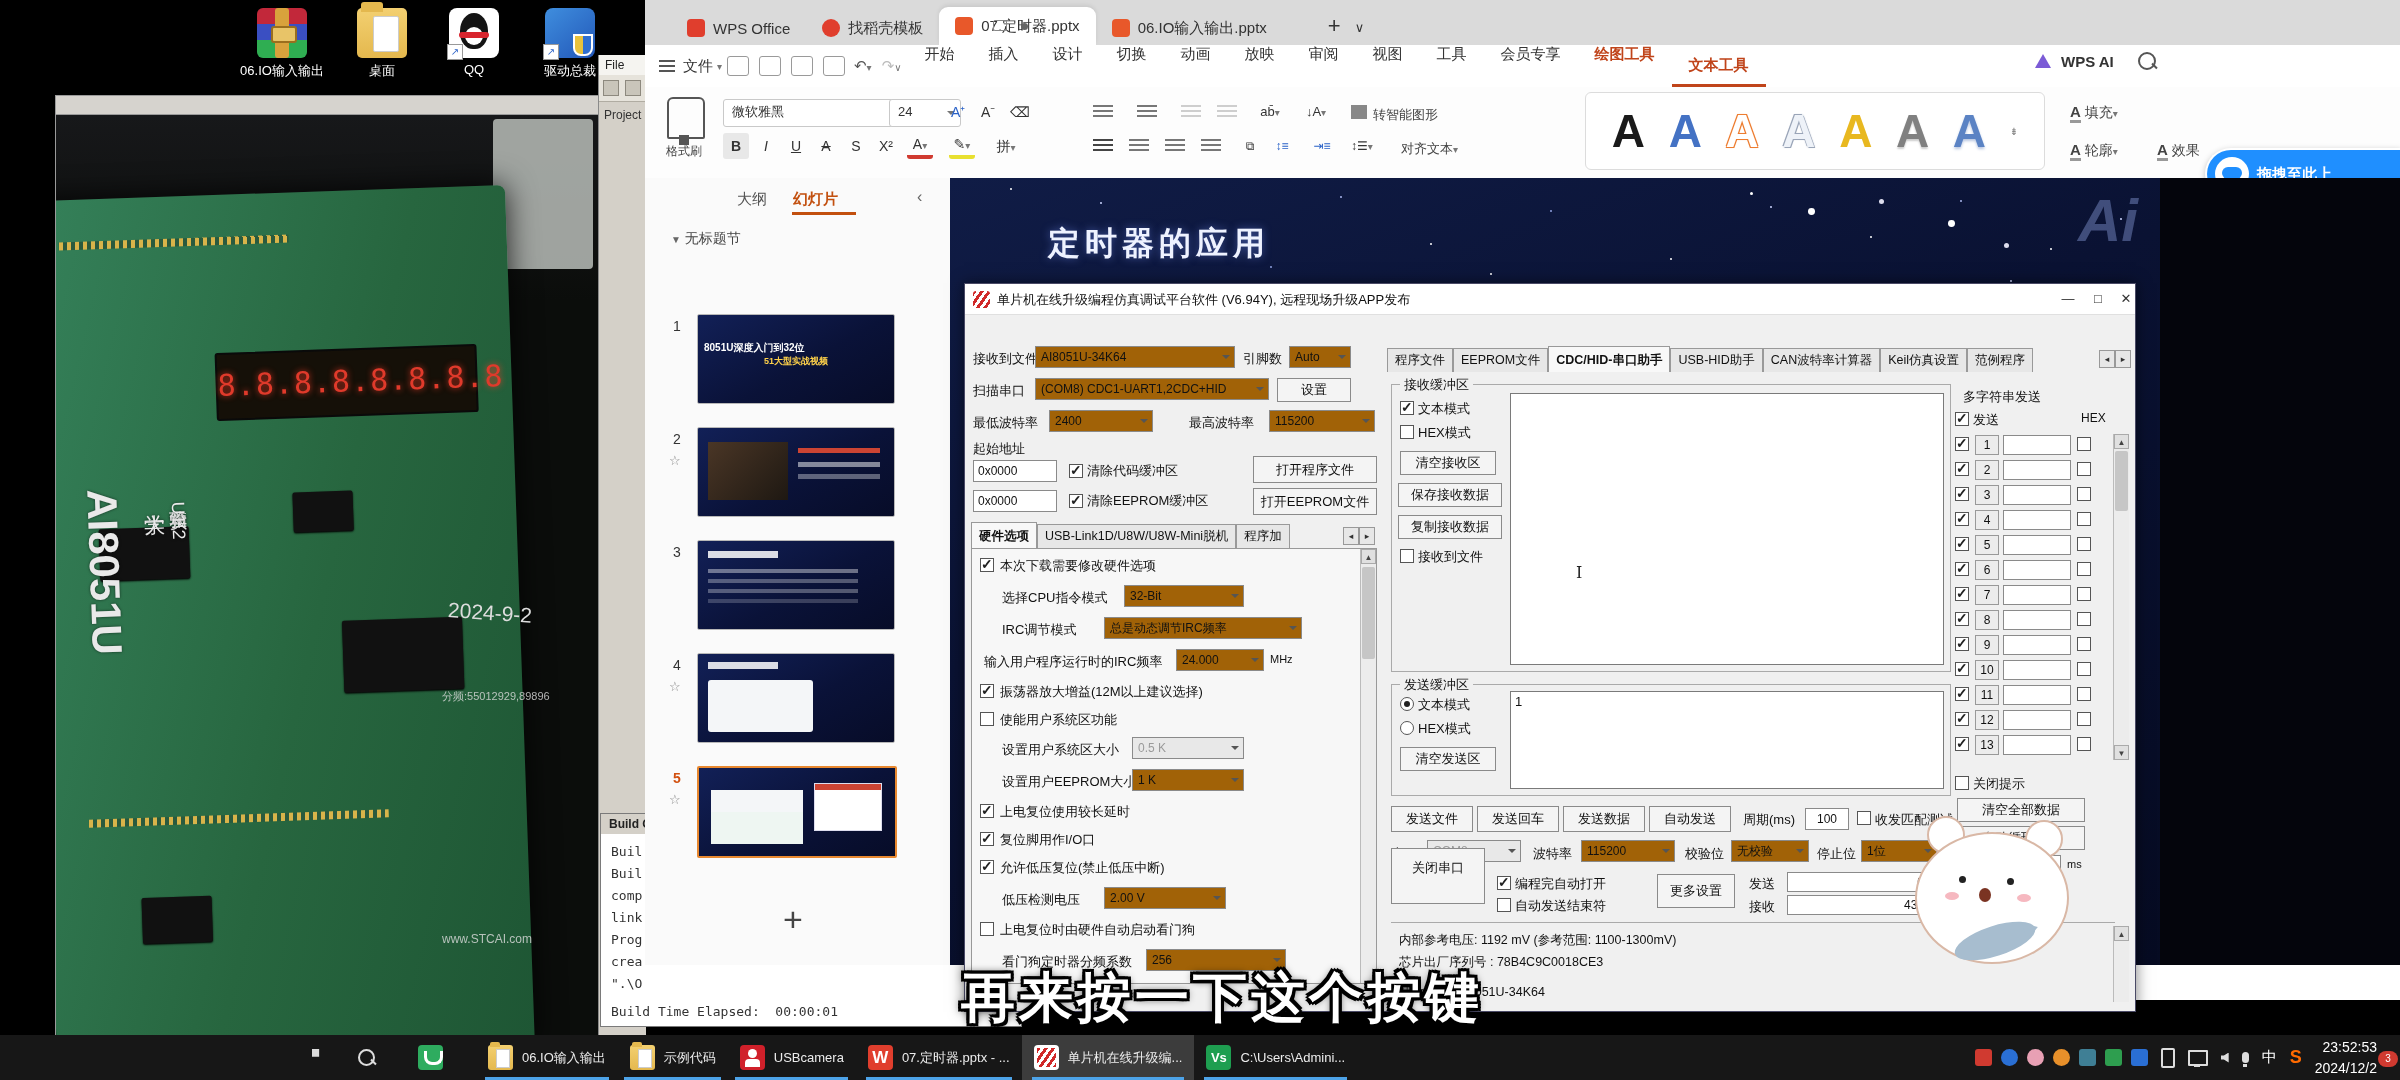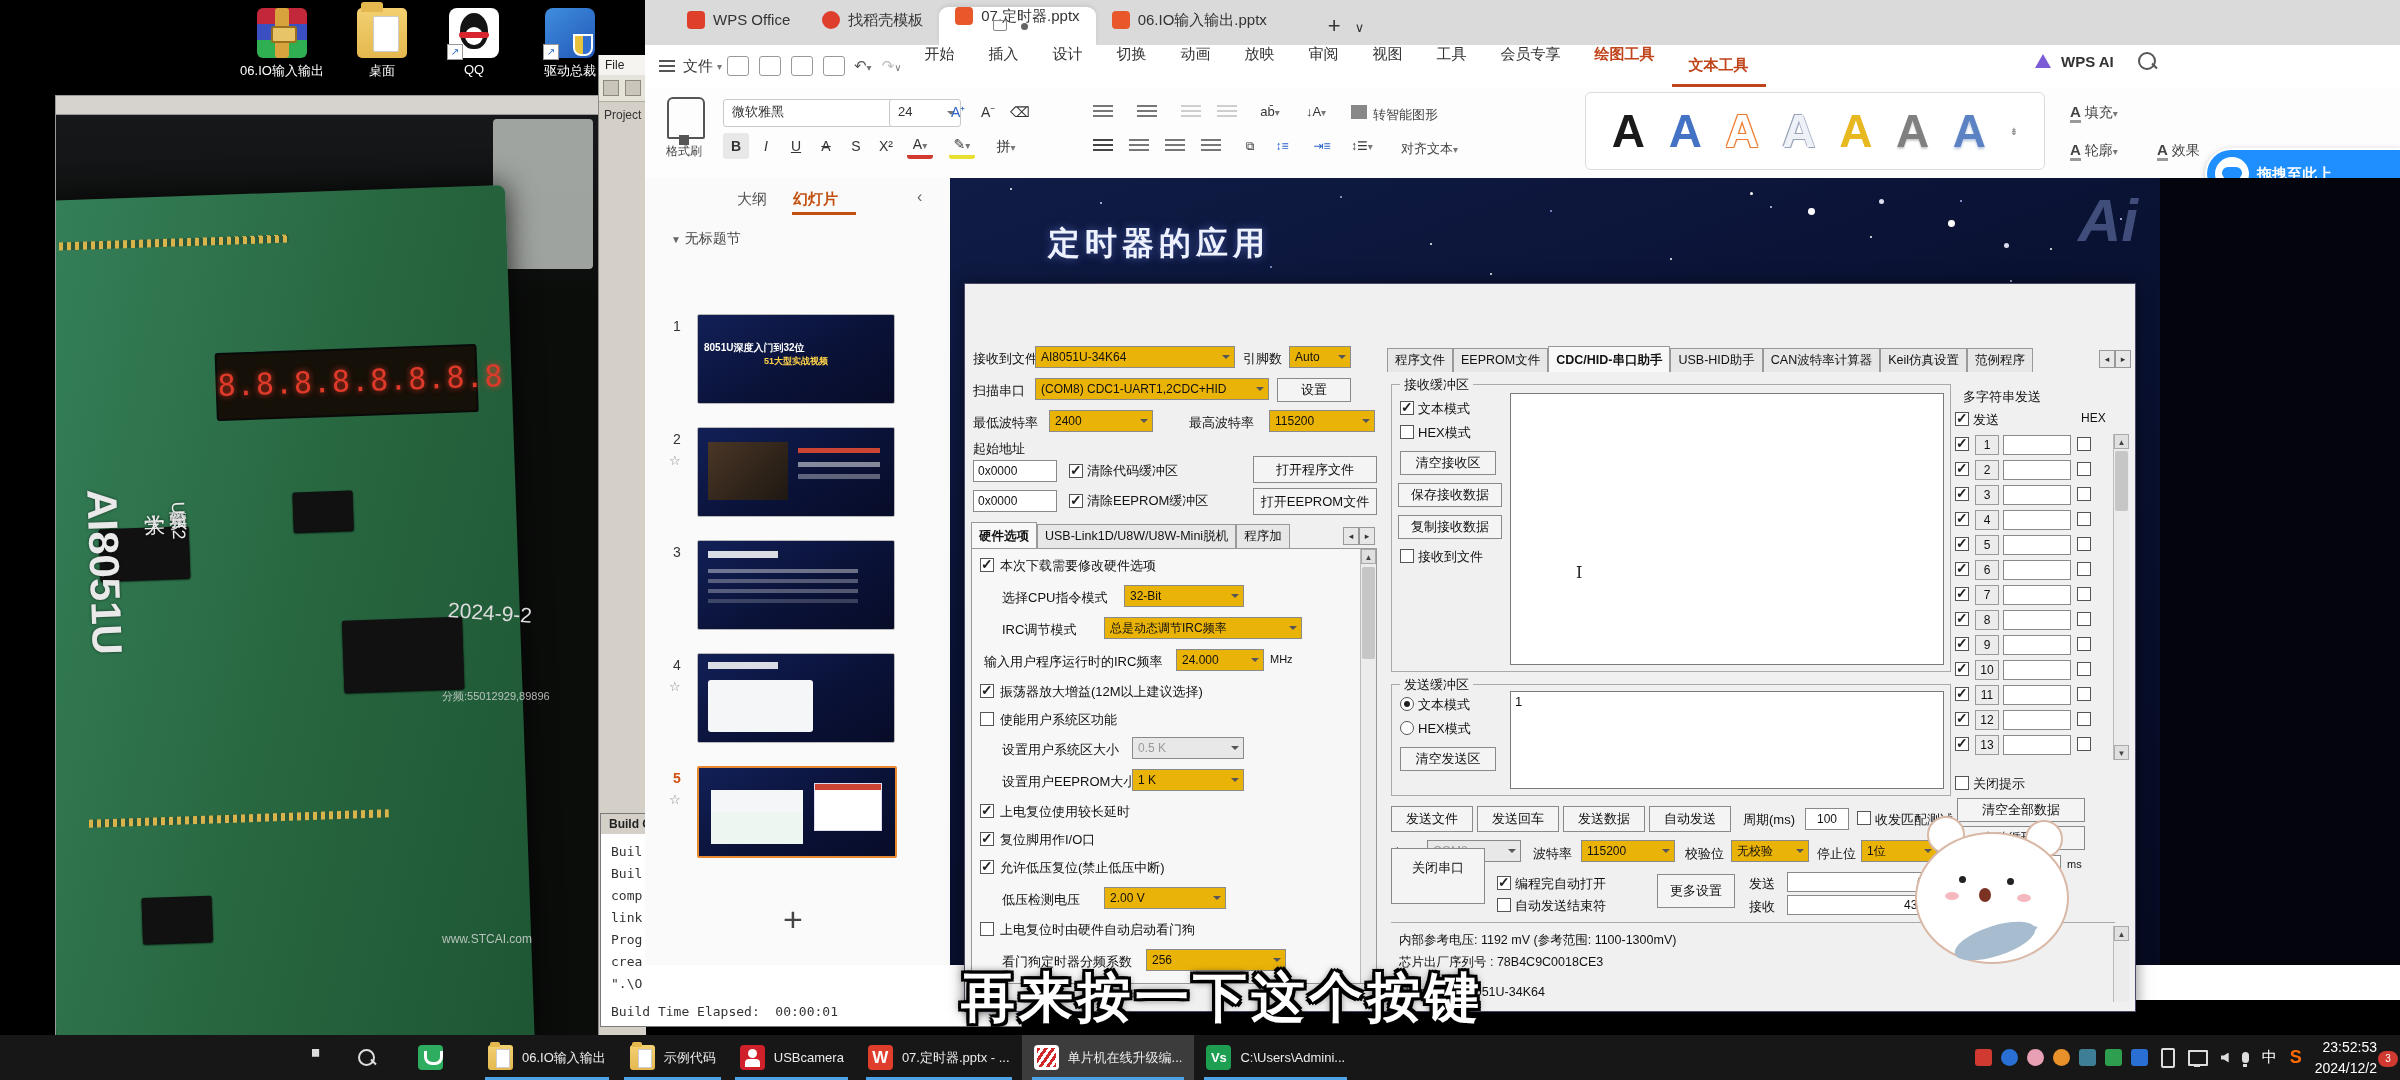--- a/index.html
+++ b/index.html
@@ -43,21 +43,21 @@
   .keil-menu{height:20px;background:#f5f4f0;font-size:12px;color:#222;padding-left:6px;line-height:20px}
   .keil-tool{height:26px;background:#e6e3db;border-bottom:1px solid #b0aca2}
   .keil-tool i{display:inline-block;width:14px;height:14px;margin:5px 2px 0 4px;background:#c9c5ba;border:1px solid #8d897e}
   .keil-proj{font-size:12px;color:#333;padding:6px 0 0 5px;white-space:nowrap}
   .keil-build{left:600px;top:813px;width:420px;height:212px;background:#fff;border:1px solid #7a7a7a;z-index:1;overflow:hidden}
   .kb-title{height:20px;background:#d4d0c8;font-size:12px;font-weight:bold;color:#222;line-height:20px;padding-left:8px}
   .kb-line{position:absolute;left:10px;font-family:"DejaVu Sans Mono",monospace;font-size:13px;color:#333;white-space:pre}
   
   .wps{left:645px;top:0;width:1755px;height:1000px;background:#fff;z-index:2}
   .wps-tabbar{position:absolute;left:0;top:0;width:100%;height:45px;background:#dadada;display:flex;align-items:flex-end;padding-left:26px;box-sizing:border-box}
-  .wtab{display:flex;gap:8px;height:34px;padding:0 16px;font-size:15px;color:#333;border-radius:8px 8px 0 0;white-space:nowrap}
+  .wtab{display:flex;align-items:center;gap:8px;height:34px;padding:0 16px;font-size:15px;color:#333;border-radius:8px 8px 0 0;white-space:nowrap}
   .wtab.active{background:#fff;height:38px;border-radius:9px 9px 0 0;box-shadow:0 -2px 4px rgba(0,0,0,.08)}
   .ti{display:inline-block;width:18px;height:18px;border-radius:4px;text-align:center;font-size:12px;font-weight:bold;line-height:18px;color:#fff}
   .ti.wps{background:#e03e2d}.ti.docer{background:#e03e2d;border-radius:50%}.ti.ppt{background:#e8582a}
   .monitor-ic{display:inline-block;width:12px;height:9px;border:1.5px solid #888;border-radius:2px}
   .dot-ic{display:inline-block;width:7px;height:7px;background:#666;border-radius:50%}
   .newtab{font-size:22px;color:#333;margin:0 0 6px 18px}
   .tablist{font-size:13px;color:#333;margin:0 0 10px 14px}
   .wps-menubar{position:absolute;left:0;top:45px;width:100%;height:42px;background:#fff;border-bottom:1px solid #e6e6e6;display:flex;align-items:center;font-size:15px;color:#333}
   .mi{padding:0 17px;white-space:nowrap;cursor:pointer}
   .mi.accent{color:#c0441a;font-weight:bold}
@@ -125,21 +125,21 @@
   .ai-wm{position:absolute;left:1128px;top:8px;font-size:60px;font-style:italic;font-weight:bold;color:rgba(130,150,210,.45)}
   
   .mcu{left:964px;top:283px;width:1170px;height:727px;background:#f0f0f0;border:1px solid #4a4a66;z-index:3;box-shadow:0 0 14px rgba(0,0,0,.5);font-size:13px;color:#111}
   .mcu-title{position:absolute;left:0;top:0;width:100%;height:30px;background:#fff;border-bottom:1px solid #e0e0e0}
   .mcu-ico{position:absolute;left:8px;top:7px;width:17px;height:17px;background:repeating-linear-gradient(125deg,#d02828 0 3px,#fff 3px 6px);border-radius:3px}
   .mcu-title-text{position:absolute;left:32px;top:7px;font-size:13px;color:#111;white-space:nowrap}
   .wbtn{position:absolute;top:4px;width:26px;height:22px;text-align:center;line-height:22px;font-size:13px;color:#333}
   .mcu-menubar{position:absolute;left:0;top:30px;width:100%;height:26px;background:#fff;border-bottom:1px solid #ddd;display:flex;align-items:center}
   .mcu-mi{padding:0 11px;font-size:13px;white-space:nowrap}
   .lbl{position:absolute;font-size:13px;white-space:nowrap;color:#111}
-  .sel{position:absolute;height:22px;background:#eab308;border:1px solid #8a8a8a;font-size:12px;line-height:20px;padding:0 16px 0 5px;white-space:nowrap;overflow:hidden;box-sizing:border-box}
+  .sel{position:absolute;height:22px;background:#a16207;border:1px solid #8a8a8a;font-size:12px;line-height:20px;padding:0 16px 0 5px;white-space:nowrap;overflow:hidden;box-sizing:border-box}
   .sel::after{content:"";position:absolute;right:4px;top:8px;border:4px solid transparent;border-top-color:#555}
   .sel.dis{background:#e8e8e8;color:#9a9a9a}
   .btn{position:absolute;background:#f4f4f4;border:1px solid #8a8a8a;font-size:13px;text-align:center;box-sizing:border-box;color:#111}
   .tfield{position:absolute;height:22px;background:#fff;border:1px solid #8a8a8a;font-size:12px;line-height:20px;padding:0 4px;box-sizing:border-box;white-space:nowrap;overflow:hidden}
   .cb{position:absolute;width:14px;height:14px;background:#fff;border:1px solid #555;box-sizing:border-box}
   .cb.checked::after{content:"\2713";position:absolute;left:0;top:-3px;font-size:14px;font-weight:bold;color:#222}
   .rb{position:absolute;width:14px;height:14px;background:#fff;border:1px solid #555;border-radius:50%;box-sizing:border-box}
   .rb.on::after{content:"";position:absolute;left:3px;top:3px;width:6px;height:6px;background:#222;border-radius:50%}
   .tabs-row{position:absolute;display:flex;align-items:flex-end;overflow:hidden}
   .mtab{padding:3px 7px;font-size:12.5px;background:#e7e7e7;border:1px solid #999;border-bottom:none;white-space:nowrap}
@@ -466,20 +466,27 @@
     <div class="slide-bg">
       <div class="stars"></div>
       <div class="constellation"></div>
       <div class="slide-title">定时器的应用</div>
       <div class="ai-wm">Ai</div>
     </div>
   </div>
 </div>
 
 <div class="abs mcu">
+  <div class="mcu-title">
+    <span class="mcu-ico"></span>
+    <span class="mcu-title-text">单片机在线升级编程仿真调试平台软件 (V6.94Y), 远程现场升级APP发布</span>
+    <span class="wbtn" style="left:1090px">—</span>
+    <span class="wbtn" style="left:1120px">□</span>
+    <span class="wbtn" style="left:1148px">✕</span>
+  </div>
 
   <span class="lbl" style="left:8px;top:66px">接收到文件</span>
   <div class="sel" style="left:70px;top:62px;width:200px"><span>AI8051U-34K64</span></div>
   <span class="lbl" style="left:278px;top:66px">引脚数</span>
   <div class="sel" style="left:324px;top:62px;width:62px"><span>Auto</span></div>
 
   <span class="lbl" style="left:8px;top:98px">扫描串口</span>
   <div class="sel" style="left:70px;top:94px;width:234px"><span>(COM8) CDC1-UART1,2CDC+HID</span></div>
   <div class="btn" style="left:312px;top:94px;width:74px;height:24px;line-height:22px">设置</div>
 

